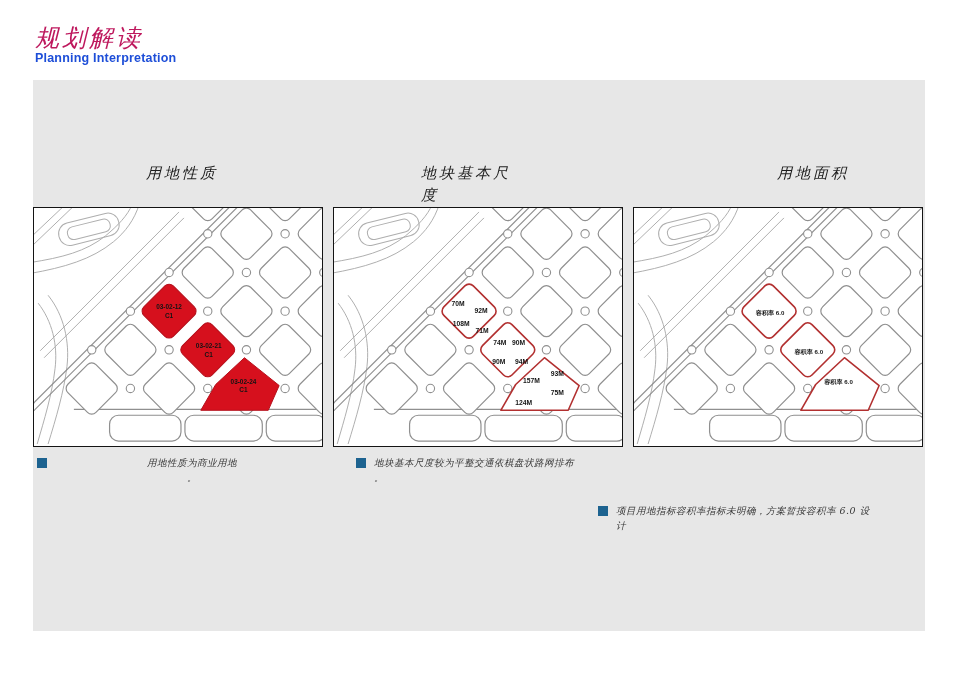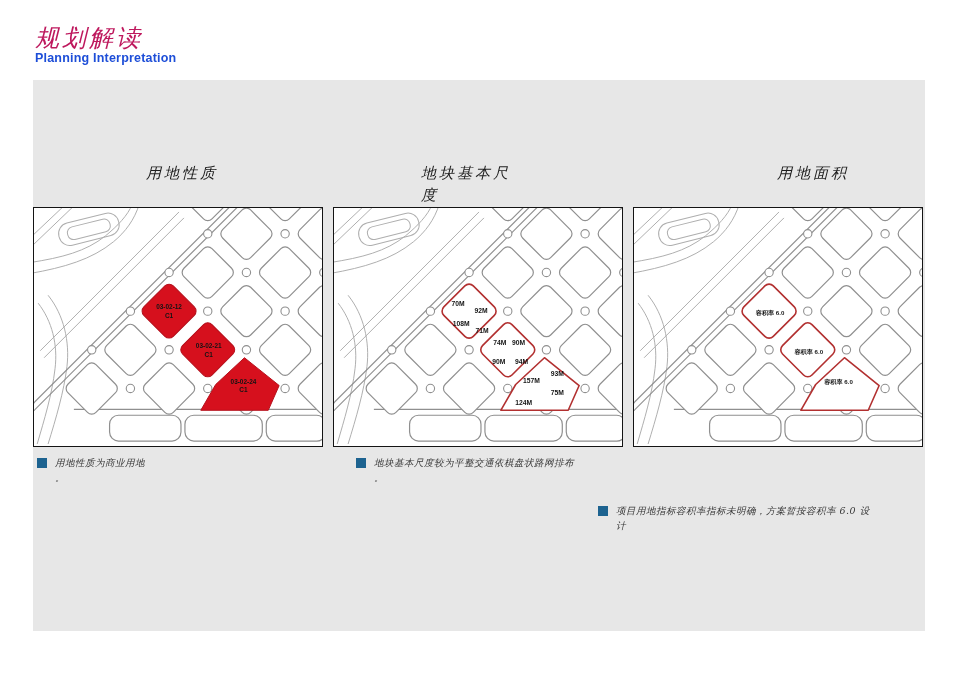--- a/index.html
+++ b/index.html
@@ -41,21 +41,21 @@
   .circ{fill:#ffffff;stroke:#8f8f8f;stroke-width:1.1;}
   .pfill{stroke:#b50f1b;stroke-width:1;stroke-linejoin:round;}
   .pline{fill:#ffffff;stroke-width:1.6;stroke-linejoin:round;}
   .map text{font-family:"Liberation Sans", sans-serif;font-weight:bold;fill:#141414;text-anchor:middle;}
   .lbl1{font-size:6.5px;}
   .lbl2{font-size:6.8px;}
   .lbl3{font-size:6.2px;}
   .cap{
     position:absolute;top:456px;width:292px;color:#3a3a3a;
   }
-  .c1{left:37px;} .c2{left:356px;} .c3{left:598px;margin-top:48px;}
+  .c1{left:37px;text-align:center;} .c2{left:356px;} .c3{left:598px;margin-top:48px;}
   .bullet{
     position:absolute;left:0;top:2px;width:10px;height:10px;background:#1d6390;
   }
   .captext{
     display:block;margin-left:18px;font-style:italic;font-size:9.5px;
     letter-spacing:0.5px;line-height:1.55;white-space:pre-line;
     font-family:"DejaVu Serif", serif;
   }
   .defs{position:absolute;width:0;height:0;}
 </style>

